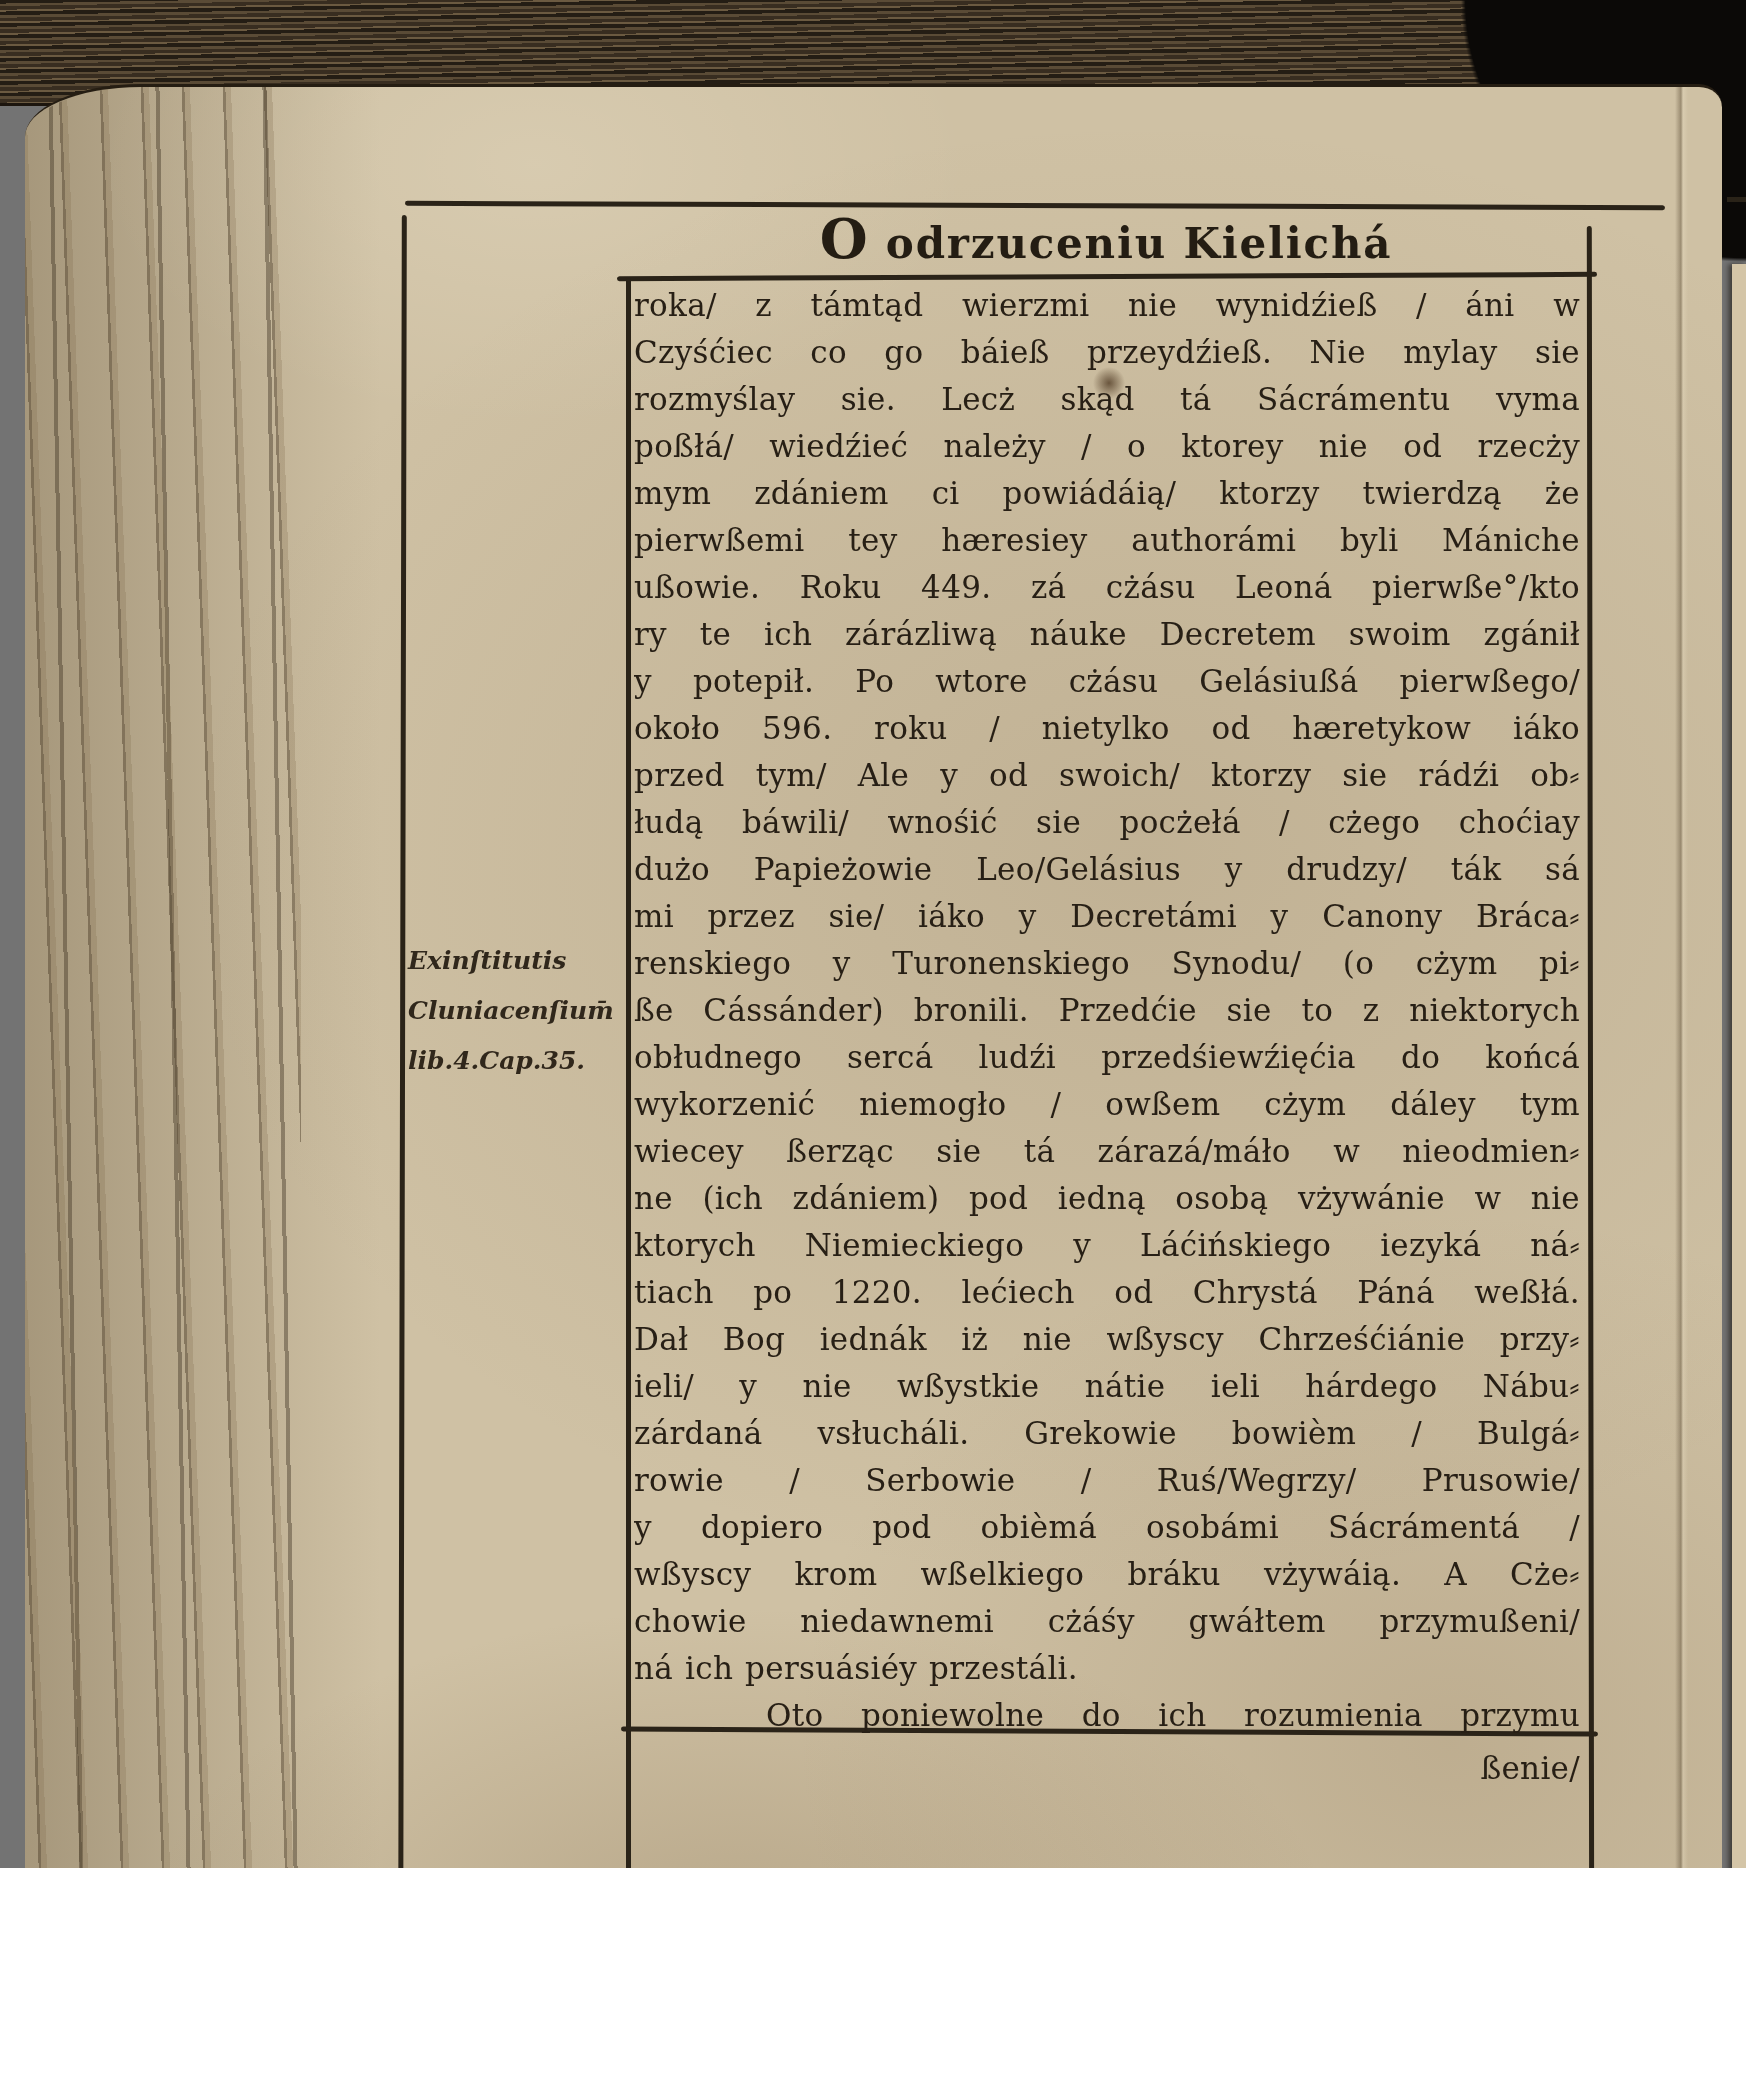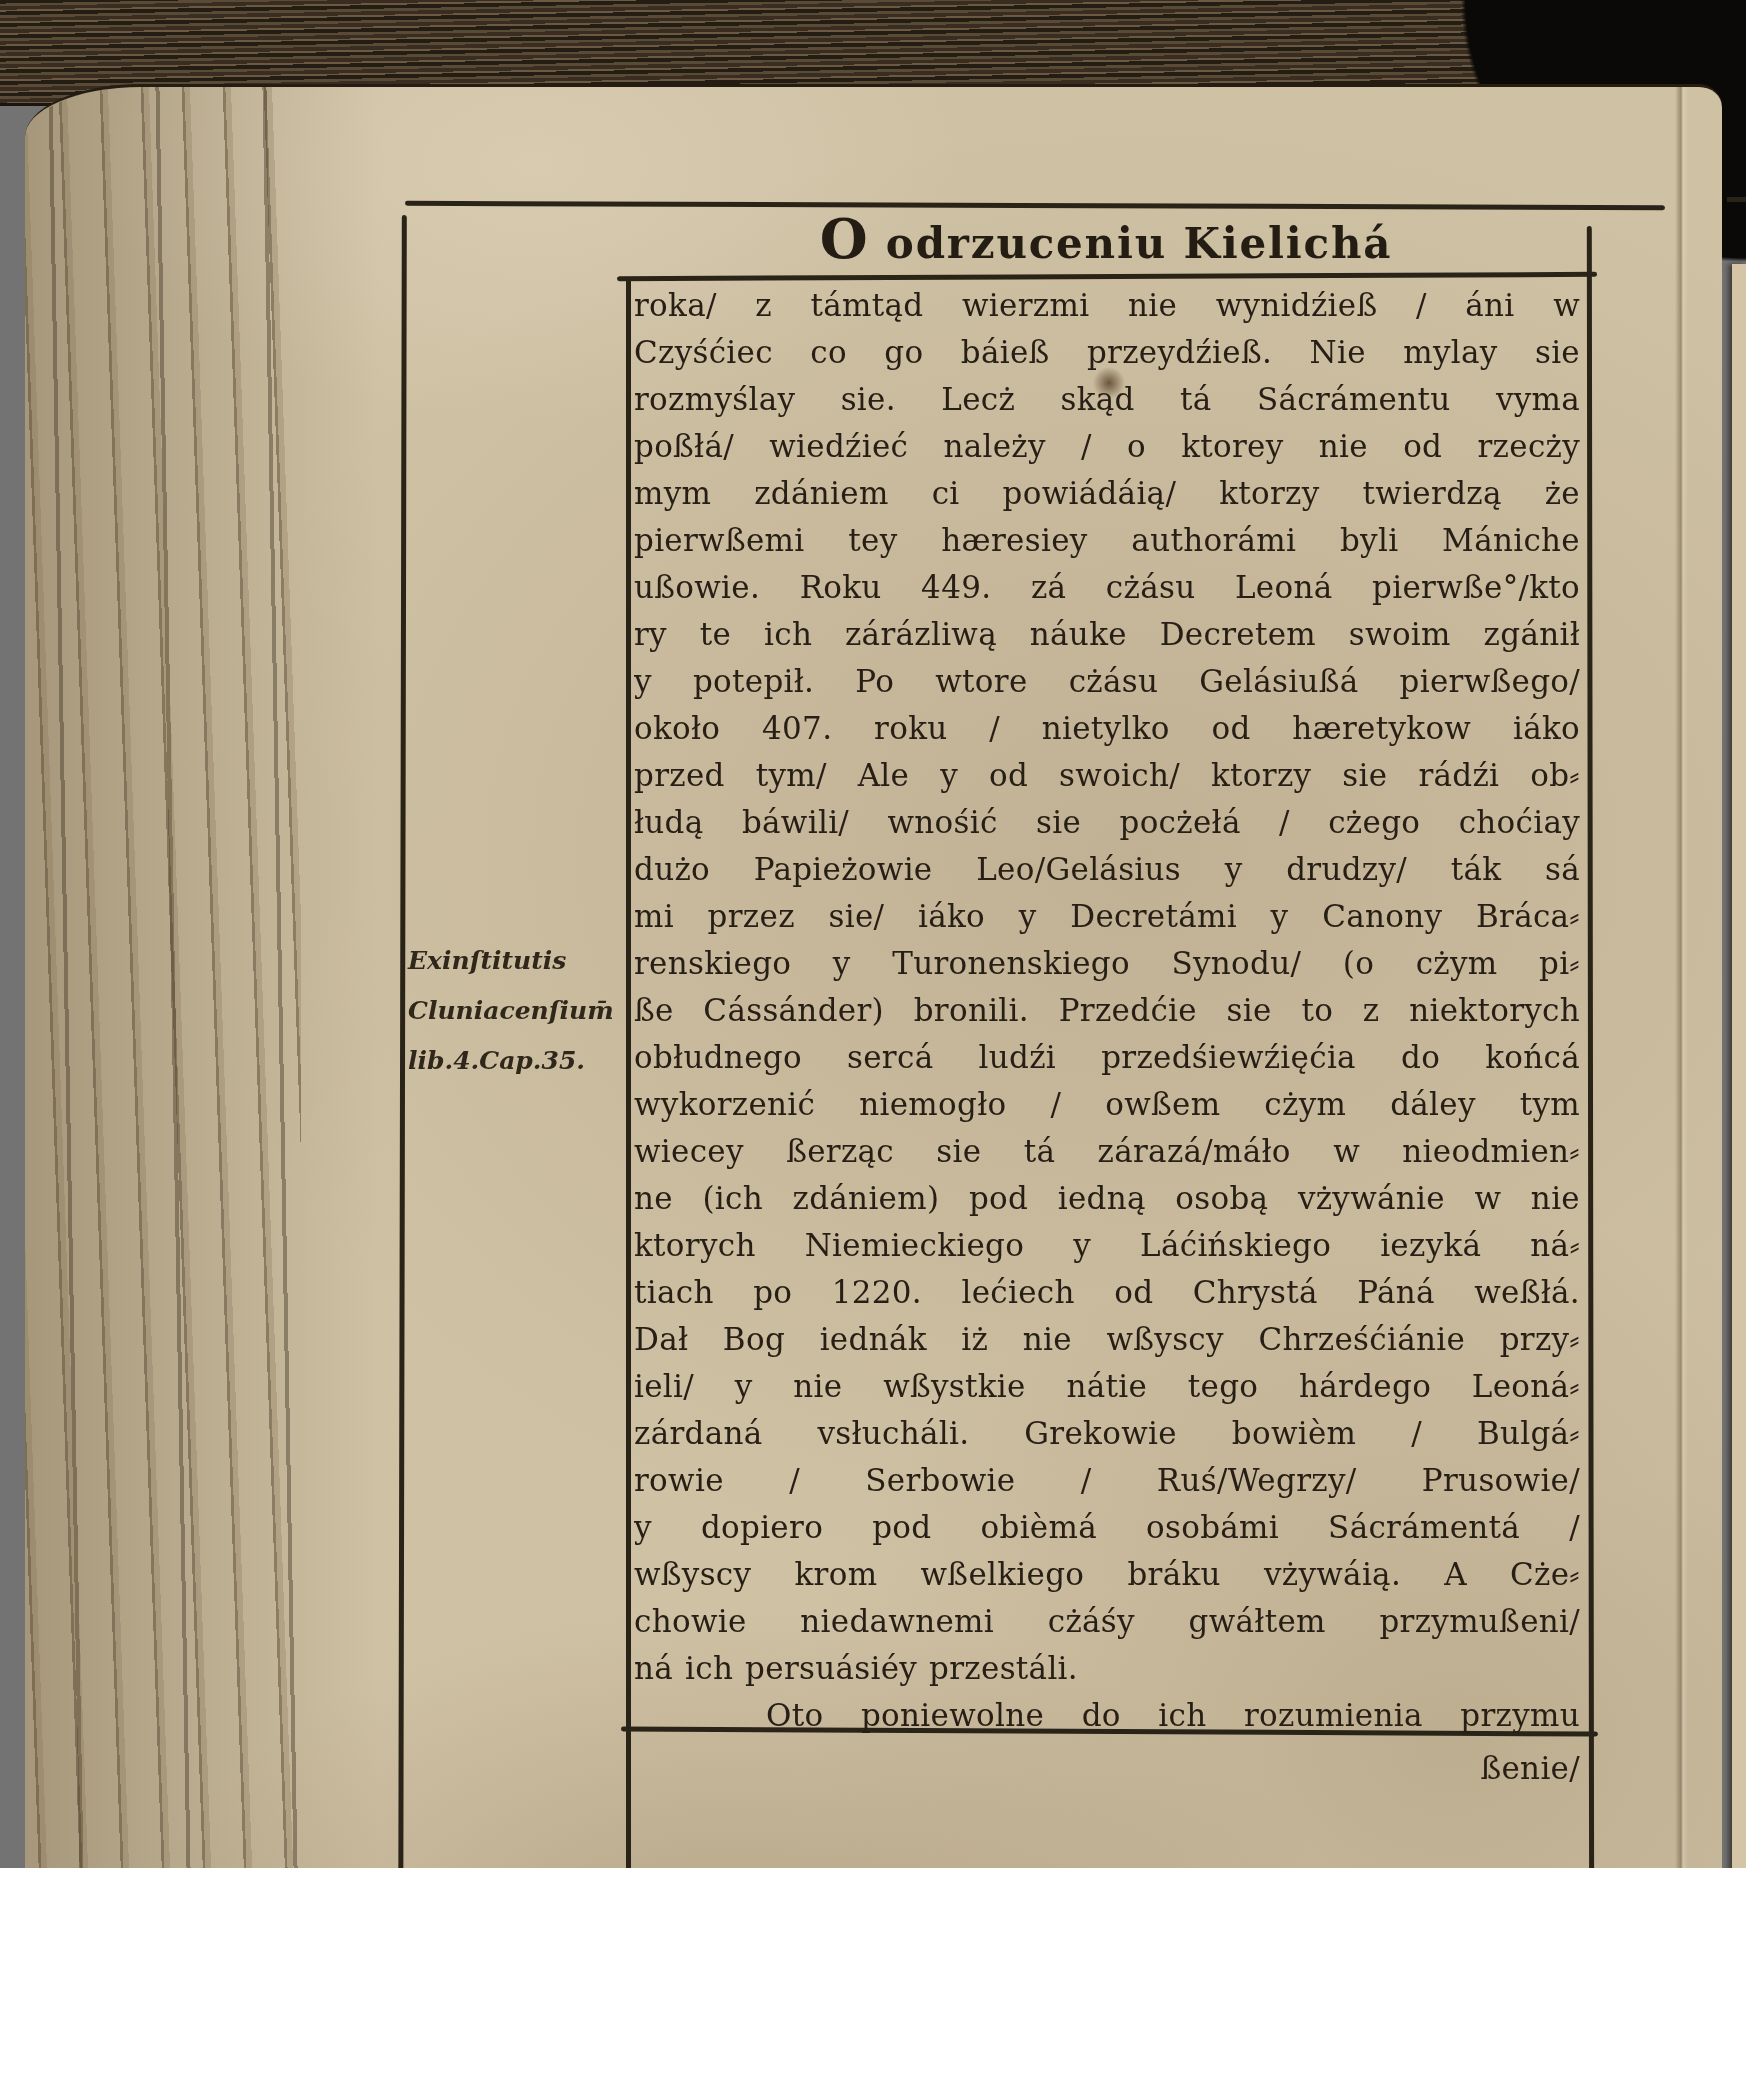--- a/index.html
+++ b/index.html
@@ -143,35 +143,35 @@
   <div class="body-text">
     <div class="line">roka/ z támtąd wierzmi nie wynidźieß / áni w</div>
     <div class="line">Czyśćiec co go báieß przeydźieß. Nie mylay sie</div>
     <div class="line">rozmyślay sie. Lecż skąd tá Sácrámentu vyma</div>
     <div class="line">poßłá/ wiedźieć należy / o ktorey nie od rzecży</div>
     <div class="line">mym zdániem ci powiádáią/ ktorzy twierdzą że</div>
     <div class="line">pierwßemi tey hæresiey authorámi byli Mániche</div>
     <div class="line">ußowie. Roku 449. zá cżásu Leoná pierwße°/kto</div>
     <div class="line">ry te ich zárázliwą náuke Decretem swoim zgánił</div>
     <div class="line">y potepił. Po wtore cżásu Gelásiußá pierwßego/</div>
-    <div class="line">około 407. roku / nietylko od hæretykow iáko</div>
+    <div class="line">około 596. roku / nietylko od hæretykow iáko</div>
     <div class="line">przed tym/ Ale y od swoich/ ktorzy sie rádźi ob⸗</div>
     <div class="line">łudą báwili/ wnośić sie pocżełá / cżego choćiay</div>
     <div class="line">dużo Papieżowie Leo/Gelásius y drudzy/ ták sá</div>
     <div class="line">mi przez sie/ iáko y Decretámi y Canony Bráca⸗</div>
     <div class="line">renskiego y Turonenskiego Synodu/ (o cżym pi⸗</div>
     <div class="line">ße Cássánder) bronili. Przedćie sie to z niektorych</div>
     <div class="line">obłudnego sercá ludźi przedśiewźięćia do końcá</div>
     <div class="line">wykorzenić niemogło / owßem cżym dáley tym</div>
     <div class="line">wiecey ßerząc sie tá zárazá/máło w nieodmien⸗</div>
     <div class="line">ne (ich zdániem) pod iedną osobą vżywánie w nie</div>
     <div class="line">ktorych Niemieckiego y Láćińskiego iezyká ná⸗</div>
     <div class="line">tiach po 1220. lećiech od Chrystá Páná weßłá.</div>
     <div class="line">Dał Bog iednák iż nie wßyscy Chrześćiánie przy⸗</div>
-    <div class="line">ieli/ y nie wßystkie nátie tego hárdego Leoná⸗</div>
+    <div class="line">ieli/ y nie wßystkie nátie ieli hárdego Nábu⸗</div>
     <div class="line">zárdaná vsłucháli. Grekowie bowièm / Bulgá⸗</div>
     <div class="line">rowie / Serbowie / Ruś/Wegrzy/ Prusowie/</div>
     <div class="line">y dopiero pod obièmá osobámi Sácrámentá /</div>
     <div class="line">wßyscy krom wßelkiego bráku vżywáią. A Cże⸗</div>
     <div class="line">chowie niedawnemi cżáśy gwáłtem przymußeni/</div>
     <div class="line short">ná ich persuásiéy przestáli.</div>
     <div class="line indent">Oto poniewolne do ich rozumienia przymu</div>
   </div>
 
   <div class="margin-note">

